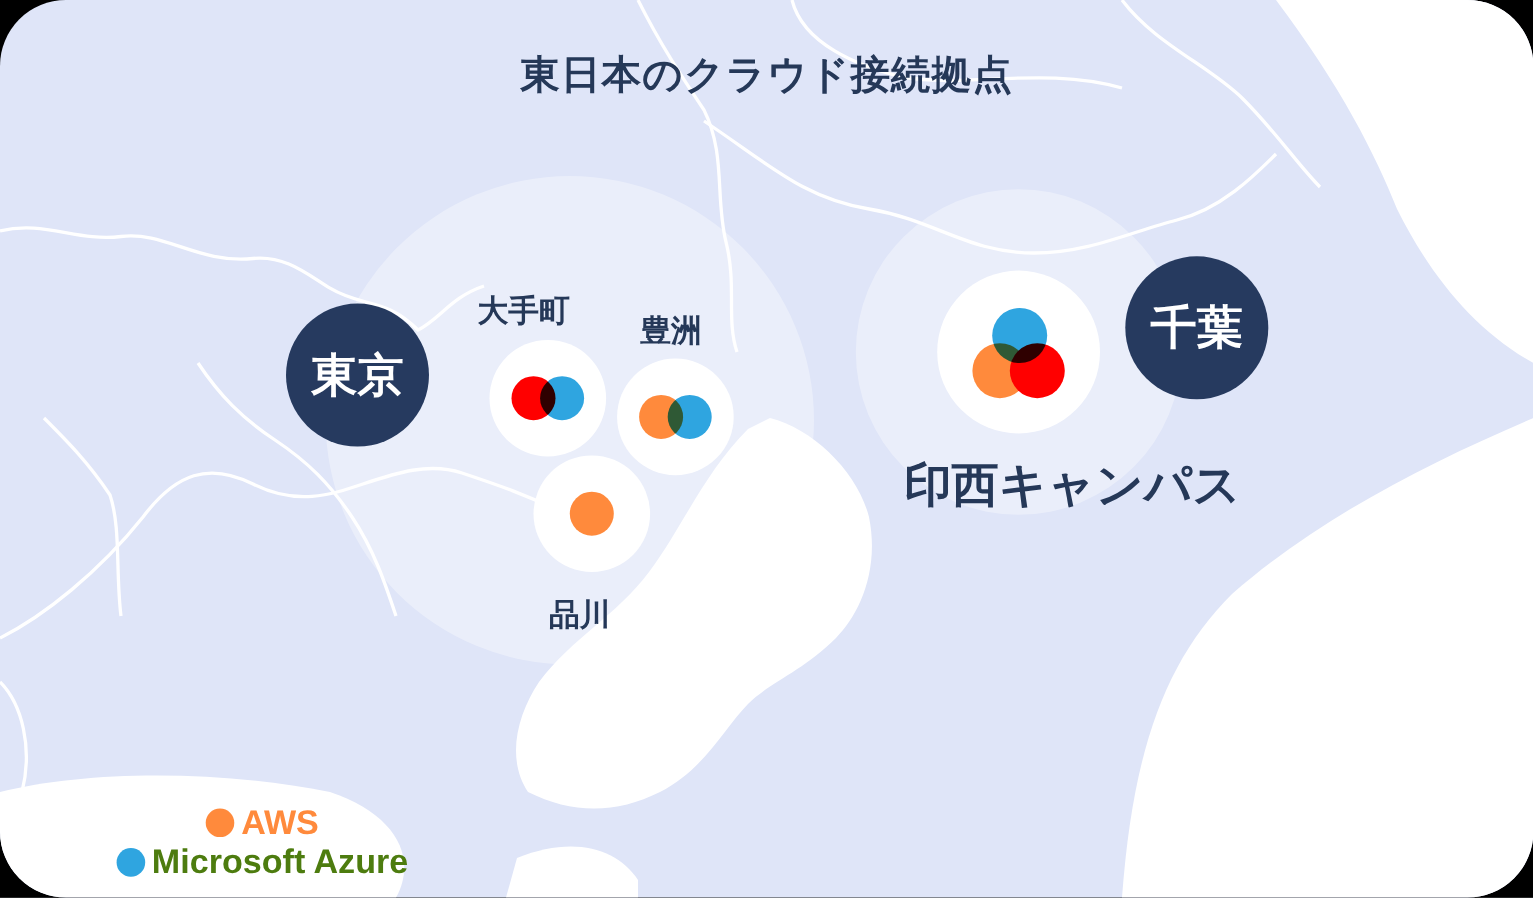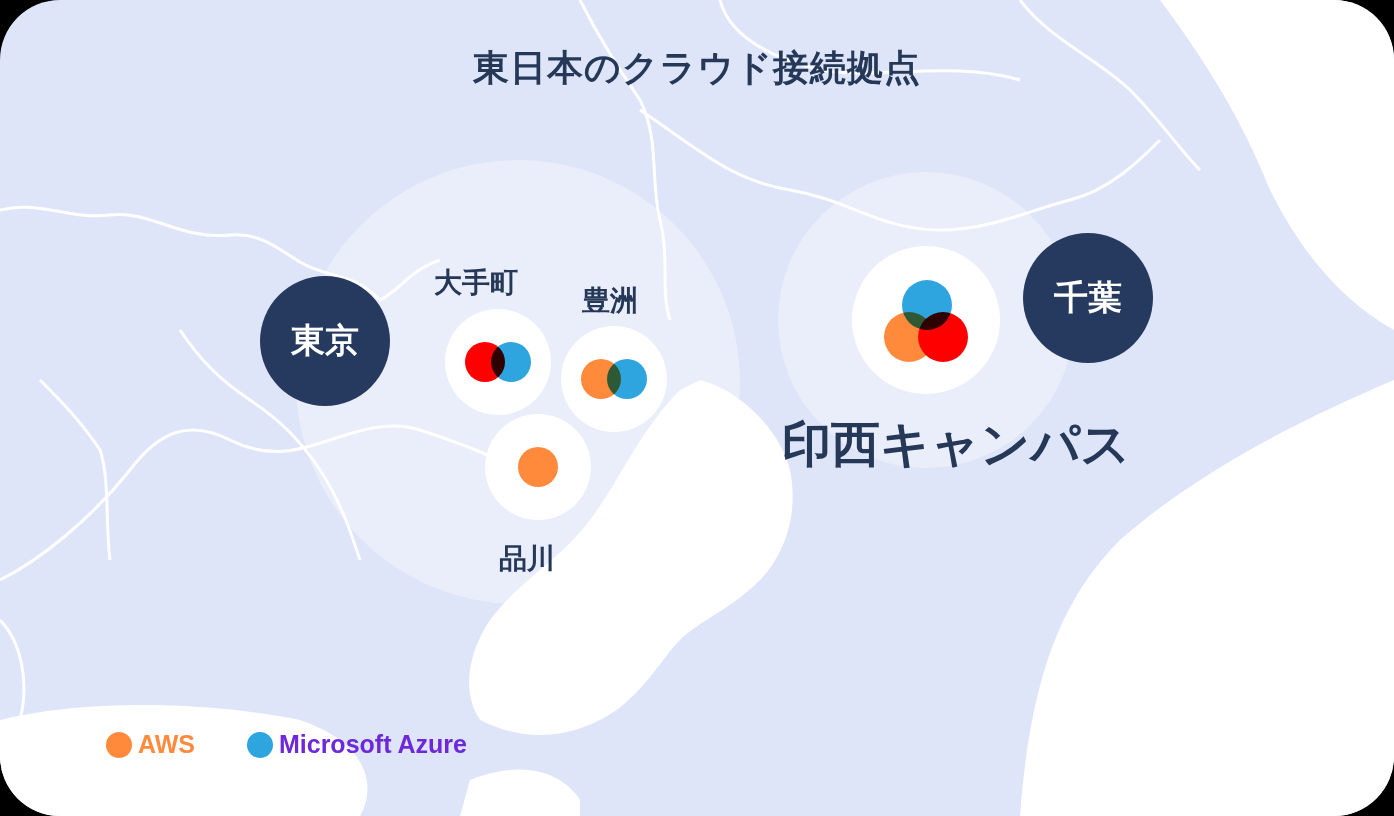--- a/index.html
+++ b/index.html
@@ -3,23 +3,23 @@
 <meta charset="utf-8">
 <style>
   html,body{margin:0;padding:0;background:#000;}
   body{width:1394px;height:816px;overflow:hidden;font-family:"DejaVu Sans","Liberation Sans",sans-serif;}
   .card{position:absolute;left:0;top:0;width:1394px;height:816px;border-radius:60px;overflow:hidden;background:#dfe5f8;}
   svg.map{position:absolute;left:0;top:0;}
   .title{position:absolute;left:0;width:1394px;top:44px;text-align:center;font-size:36px;font-weight:bold;color:#253858;letter-spacing:1px;}
   .halo{position:absolute;border-radius:50%;background:rgba(255,255,255,0.35);}
   .spot{position:absolute;border-radius:50%;background:#fff;}
   .dot{position:absolute;border-radius:50%;mix-blend-mode:multiply;}
-  .city{position:absolute;border-radius:50%;background:#263a5f;color:#fff;font-weight:bold;display:flex;align-items:center;justify-content:center;font-size:34px;}
+  .city{position:absolute;border-radius:50%;background:#263a5f;color:#fff;font-weight:bold;display:flex;align-items:center;justify-content:center;font-size:42px;}
   .label{position:absolute;font-weight:bold;color:#253858;font-size:28px;white-space:nowrap;}
-  .legend{position:absolute;left:106px;top:730px;display:flex;align-items:center;font-weight:bold;font-size:25px;font-family:"Liberation Sans",sans-serif;}
+  .legend{position:absolute;left:106px;top:730px;display:flex;align-items:center;font-weight:bold;font-size:31px;font-family:"Liberation Sans",sans-serif;flex-direction:column;}
   .legend-item{display:flex;align-items:center;margin-right:52px;}
   .legend-dot{width:26px;height:26px;border-radius:50%;margin-right:6px;}
 </style>
 </head>
 <body>
 
 <div class="card">
 
   <svg class="map" width="1394" height="816" viewBox="0 0 1394 816">
 
@@ -71,25 +71,25 @@
   <div class="spot" style="left:485px;top:414px;width:106px;height:106px;">
     <div class="dot" style="left:33px;top:33px;width:40px;height:40px;background:#ff8a3c;"></div>
   </div>
   <div class="label" style="left:499px;top:540px;">品川</div>
 
   <div class="spot" style="left:852px;top:246px;width:148px;height:148px;">
     <div class="dot" style="left:50px;top:34px;width:50px;height:50px;background:#2fa5e0;"></div>
     <div class="dot" style="left:32px;top:66px;width:50px;height:50px;background:#ff8a3c;"></div>
     <div class="dot" style="left:66px;top:66px;width:50px;height:50px;background:#ff0000;"></div>
   </div>
-  <div class="label" style="left:782px;top:412px;font-size:49px;">印西キャンパス</div>
+  <div class="label" style="left:822px;top:412px;font-size:43px;">印西キャンパス</div>
 
   <div class="legend">
     <div class="legend-item">
       <span class="legend-dot" style="background:#ff8a3c;"></span>
       <span style="color:#ff8a3c;">AWS</span>
     </div>
     <div class="legend-item">
       <span class="legend-dot" style="background:#2fa5e0;"></span>
-      <span style="color:#6d28d9;">Microsoft Azure</span>
+      <span style="color:#4d7c0f;">Microsoft Azure</span>
     </div>
   </div>
 </div>
 
 </body></html>

